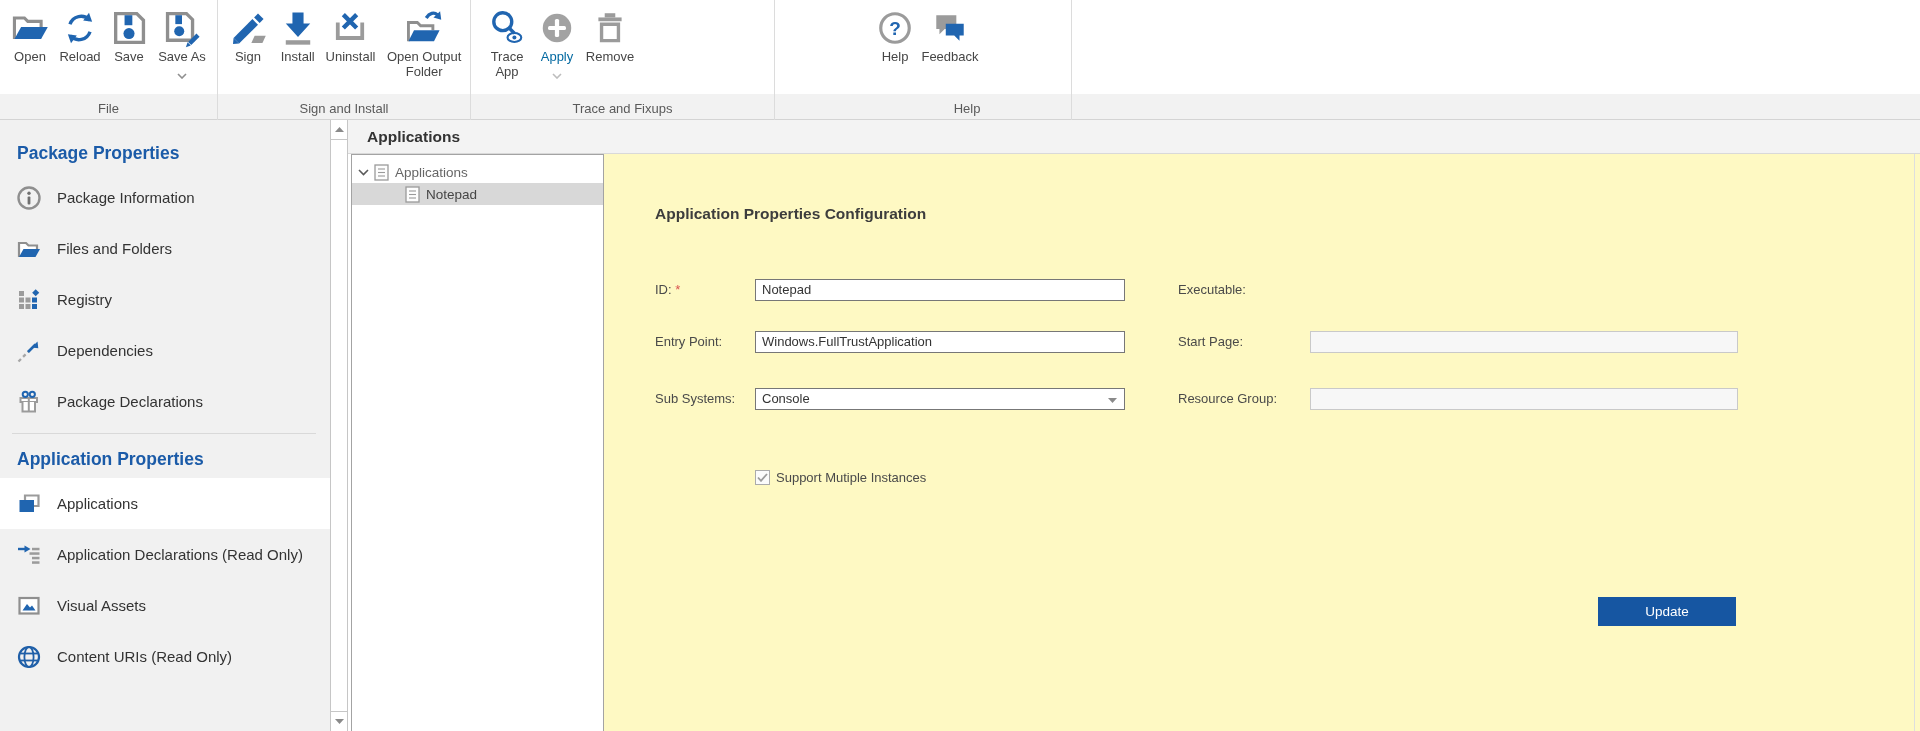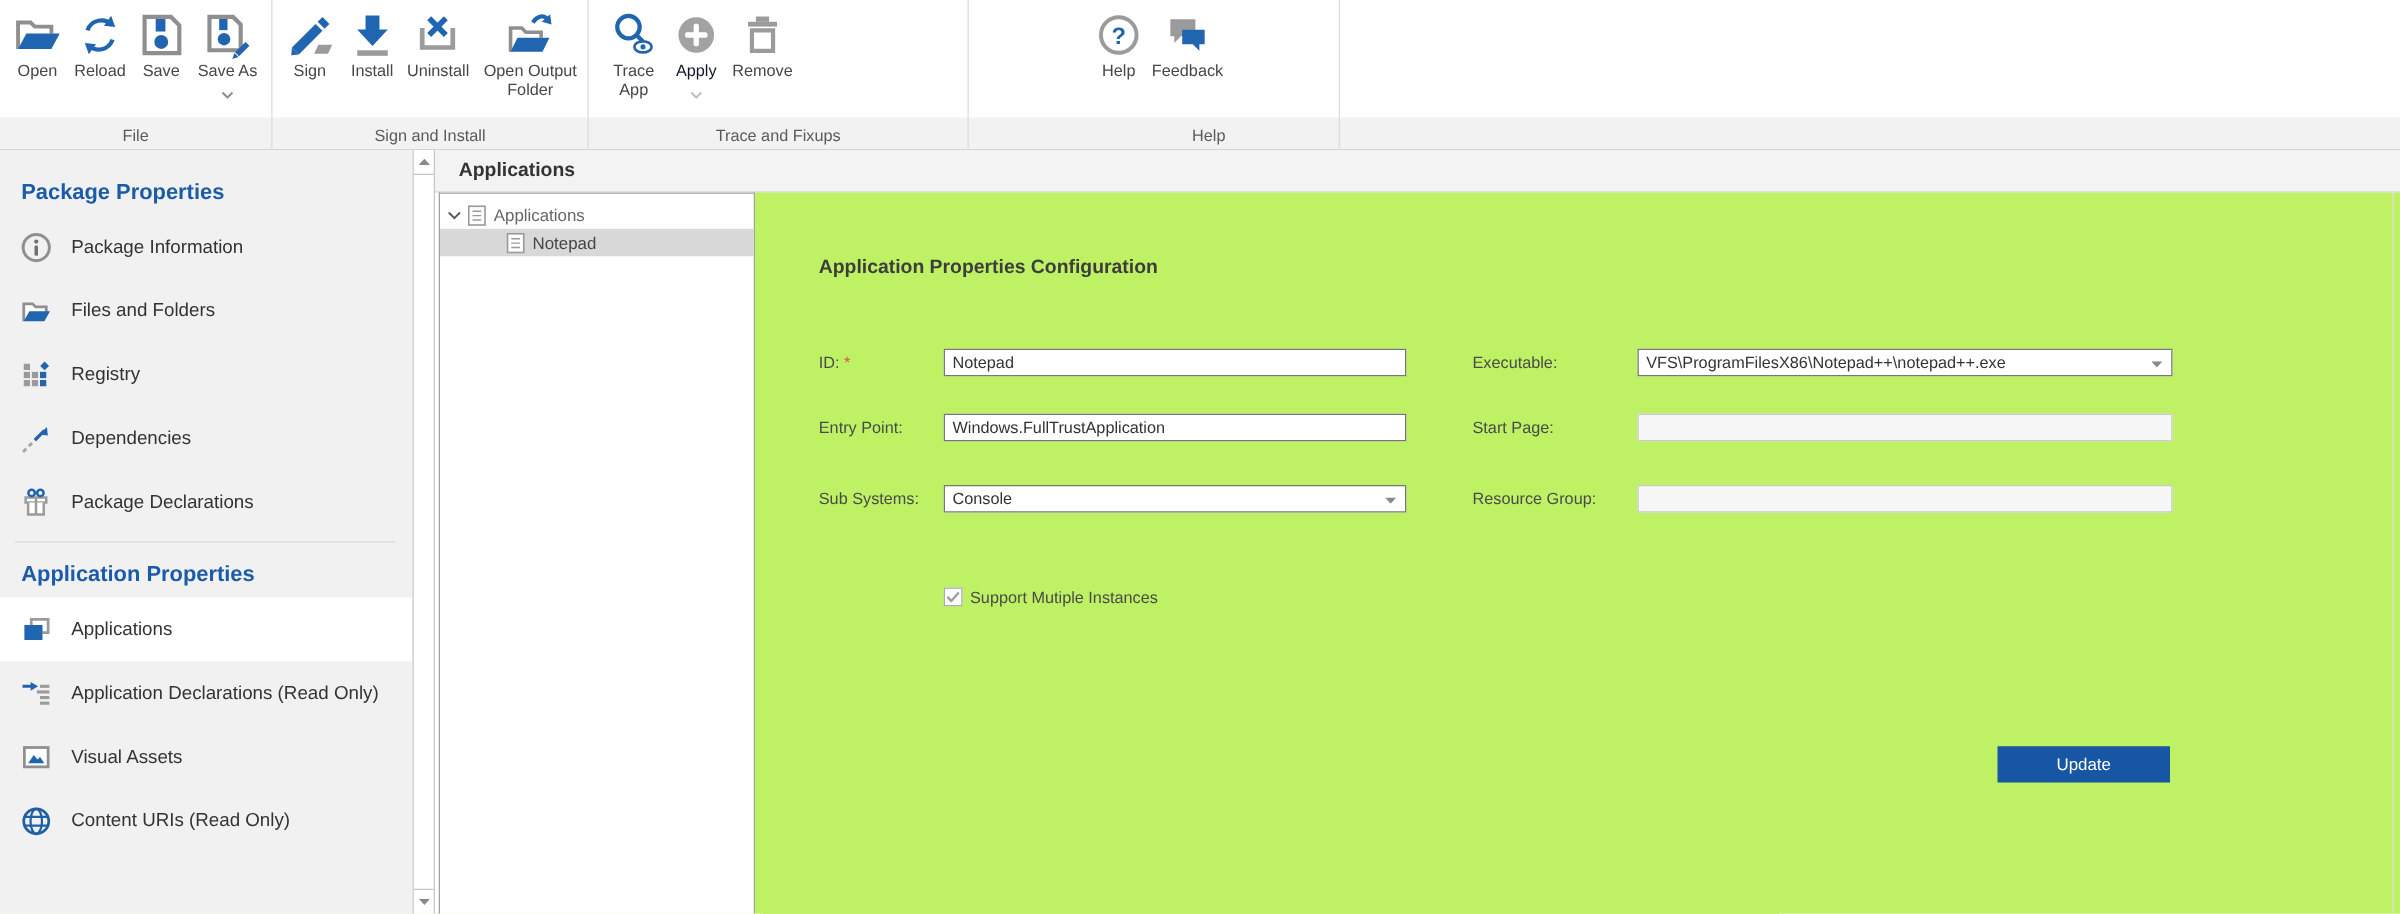--- a/index.html
+++ b/index.html
@@ -6,21 +6,21 @@
 html,body{width:1920px;height:731px;overflow:hidden}
 body{font-family:"Liberation Sans",sans-serif;background:#fff;position:relative;color:#444}
 
 .ribbon{position:absolute;left:0;top:0;width:1920px;height:120px;background:#fff;border-bottom:1px solid #d4d4d4}
 .ribbon-strip{position:absolute;left:0;bottom:0;width:100%;height:25px;background:#f2f2f2}
 .rgroup{position:absolute;top:0;height:120px;border-right:1px solid #dcdcdc}
 .rbtns{display:flex;align-items:flex-start;padding-top:7px}
 .rgroup-label{position:absolute;bottom:4px;left:0;right:0;text-align:center;font-size:13px;color:#5a5a5a;white-space:nowrap}
 .rbtn{display:flex;flex-direction:column;align-items:center;text-align:center;font-size:13px;line-height:15px;color:#464646;cursor:default}
 .rbtn .ricon{height:42px;display:flex;align-items:center;justify-content:center}
-.rbtn.disabled{color:#0f172a}
+.rbtn.disabled{color:#0369a1}
 .chev{margin-top:3px;height:6px}
 
 .sidebar{position:absolute;left:0;top:120px;width:330px;height:611px;background:#f1f1f1;overflow:hidden}
 .sb-pad{height:14px}
 .sb-head{height:38px;padding-left:17px;font-size:17.5px;font-weight:bold;color:#1b5ba8;display:flex;align-items:center}
 .sb-head2{height:38px}
 .sb-item{height:51px;display:flex;align-items:center;padding-left:16px;font-size:15px;color:#333}
 .sb-item .sicon{width:26px;height:26px;flex:0 0 26px;margin-right:15px;display:flex;align-items:center;justify-content:center}
 .sb-item.selected{background:#fff}
 .sb-divider-wrap{height:13px;display:flex;align-items:center;padding:0 14px 0 12px}
@@ -33,21 +33,21 @@
 .main-header{position:absolute;left:348px;top:120px;width:1572px;height:34px;background:#f3f3f3;border-bottom:1px solid #d9d9d9;display:flex;align-items:center}
 .main-title{font-size:15.5px;font-weight:bold;color:#333;padding-left:19px}
 .tree-panel{position:absolute;left:351px;top:154px;width:253px;height:577px;background:#fff;border:1px solid #a3a3a3;border-bottom:none;padding-top:6px}
 .tree-row{height:22px;display:flex;align-items:center;font-size:13.5px;color:#666}
 .tree-row .tchev{width:12px;margin:0 4px 0 6px;display:flex}
 .tree-row .tdoc{margin-right:6px;display:flex}
 .tdoc rect{stroke:#9a9a9a;stroke-width:1.3;fill:#fdfdfd}
 .tdoc line{stroke:#9a9a9a;stroke-width:1.1}
 .tree-row.selected{background:#d8d8d8;color:#454545}
 .tree-row.selected .tdoc{margin-left:53px}
-.content{position:absolute;left:604px;top:154px;width:1316px;height:577px;background:#bef264}
+.content{position:absolute;left:604px;top:154px;width:1316px;height:577px;background:#fef9c3}
 .right-edge{position:absolute;left:1914px;top:154px;width:1px;height:577px;background:#dedede}
 .c-heading{position:absolute;left:51px;top:51px;font-size:15.5px;font-weight:bold;color:#3d3d3d}
 .f-label{position:absolute;font-size:13px;color:#4a4a4a;line-height:22px;white-space:nowrap}
 .f-field{position:absolute;height:22px;border:1px solid #777;background:#fff;font-size:13px;color:#333;line-height:20px;padding:0 6px;white-space:nowrap;overflow:hidden}
 .f-field.disabled{background:#f7f7f7;border-color:#c9c9c9}
 .f-field .sel-arrow{position:absolute;right:7px;top:9px;line-height:0}
 .f-field .sel-arrow svg{display:block}
 .req{color:#d9534f}
 .cb-row{position:absolute;left:151px;top:316px;display:flex;align-items:center}
 .cb-box{width:15px;height:15px;border:1px solid #ababab;background:#fbfbfb;display:flex;align-items:center;justify-content:center}
@@ -380,25 +380,20 @@
     <span>Notepad</span>
   </div>
 </div>
 
 <div class="content">
   <div class="c-heading">Application Properties Configuration</div>
 
   <div class="f-label" style="left:51px;top:125px"><span>ID:</span> <span class="req">*</span></div>
   <div class="f-field" style="left:151px;top:125px;width:370px"><span>Notepad</span></div>
   <div class="f-label" style="left:574px;top:125px"><span>Executable:</span></div>
-  <div class="f-field" style="left:706px;top:125px;width:428px"><span>VFS\ProgramFilesX86\Notepad++\notepad++.exe</span><span class="sel-arrow">
-        <svg width="9" height="5" viewBox="0 0 9 5">
-          <polygon points="0,0 9,0 4.5,5" fill="#8a8a8a"></polygon>
-        </svg>
-      </span></div>
 
   <div class="f-label" style="left:51px;top:177px"><span>Entry Point:</span></div>
   <div class="f-field" style="left:151px;top:177px;width:370px"><span>Windows.FullTrustApplication</span></div>
   <div class="f-label" style="left:574px;top:177px"><span>Start Page:</span></div>
   <div class="f-field disabled" style="left:706px;top:177px;width:428px"><span></span></div>
 
   <div class="f-label" style="left:51px;top:234px"><span>Sub Systems:</span></div>
   <div class="f-field" style="left:151px;top:234px;width:370px"><span>Console</span><span class="sel-arrow">
         <svg width="9" height="5" viewBox="0 0 9 5">
           <polygon points="0,0 9,0 4.5,5" fill="#8a8a8a"></polygon>

